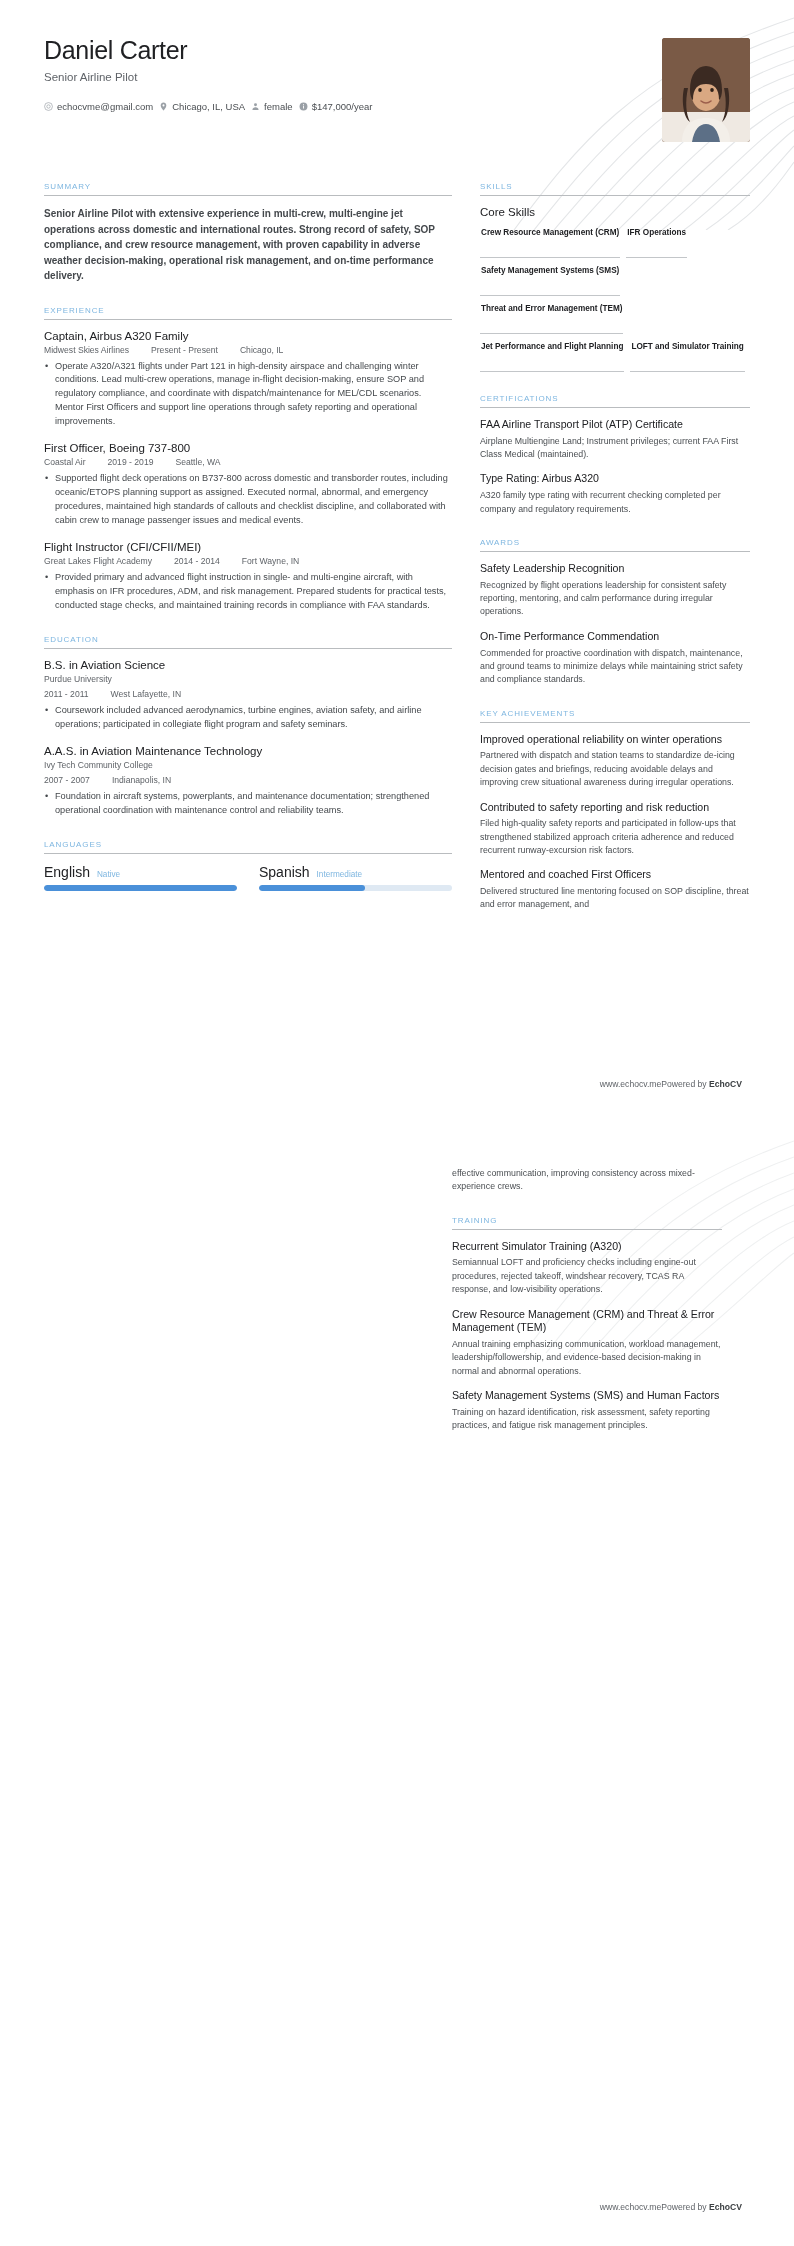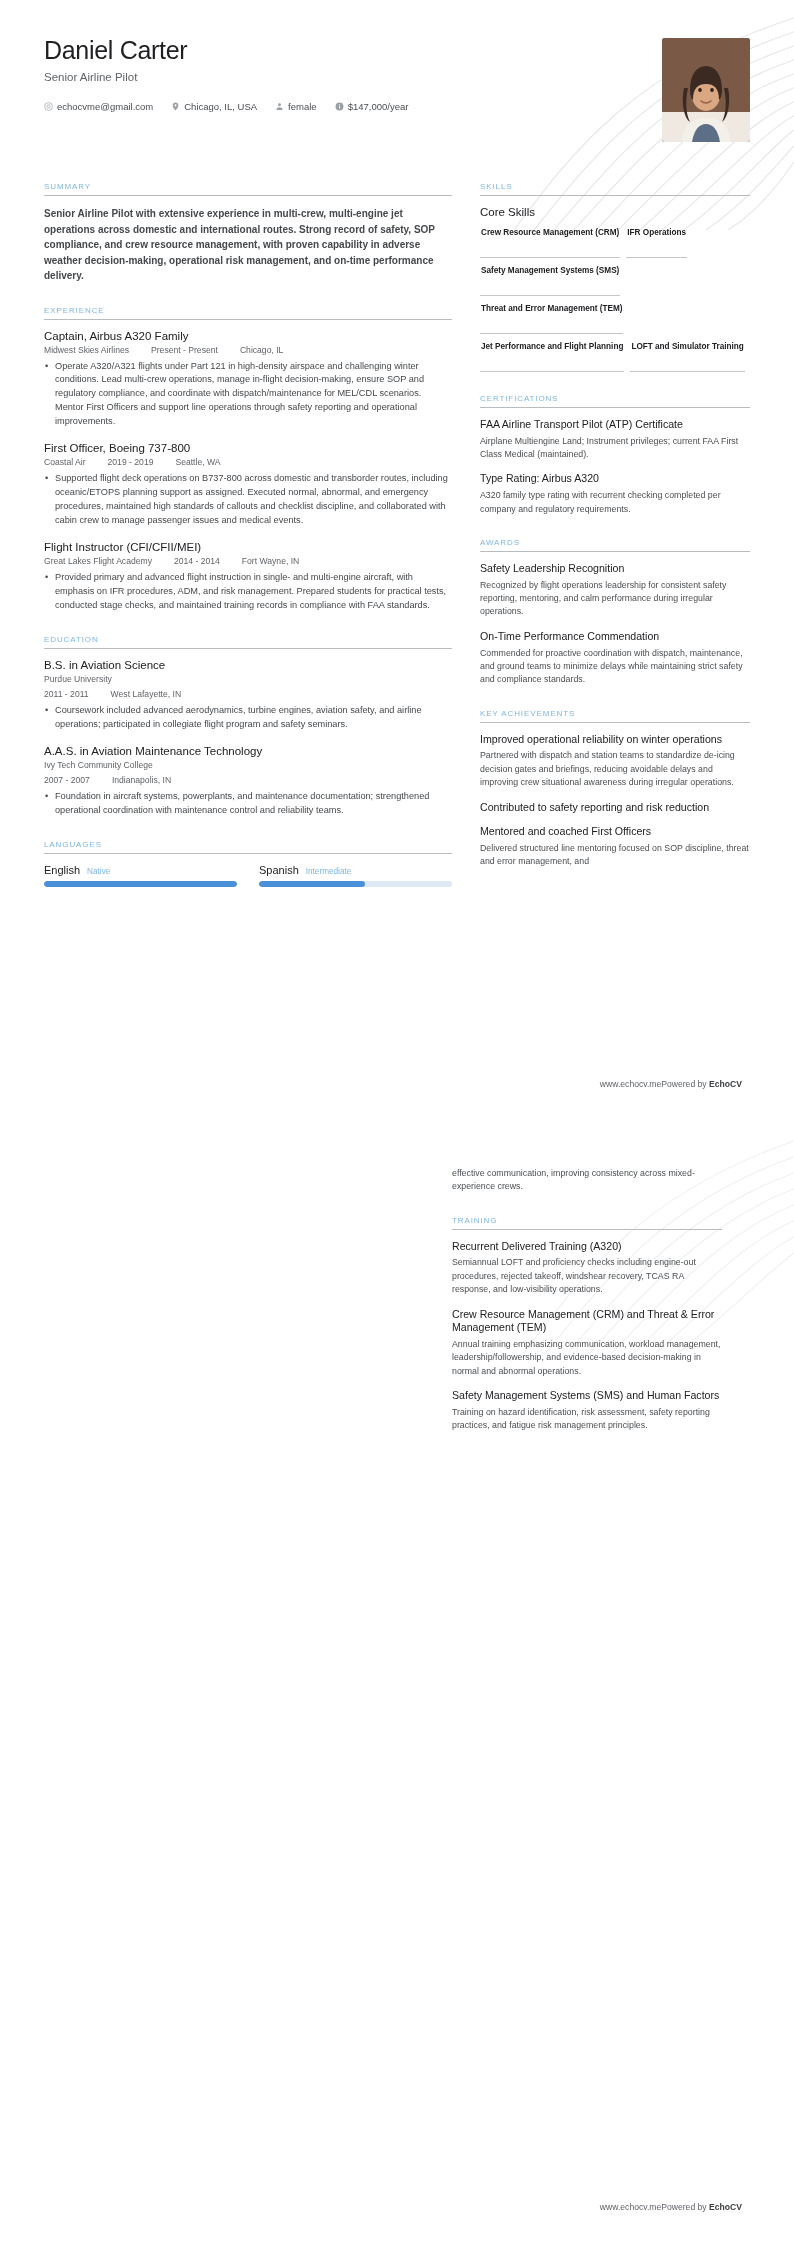--- a/index.html
+++ b/index.html
@@ -41,21 +41,21 @@
   .job-title {
     font-size: 11.5px;
     color: #5f6368;
     margin-bottom: 18px;
     font-weight: 400;
   }
   .contact-row {
     display: flex;
     align-items: center;
     flex-wrap: wrap;
-    gap: 18px;
+    gap: 6px;
     font-size: 9.5px;
     color: #4a4e52;
   }
   .contact-item { display: flex; align-items: center; gap: 4px; }
   .contact-item svg { flex: none; }
   .photo {
     position: absolute;
     top: 2px; right: 0;
     width: 88px; height: 104px;
     border-radius: 3px;
@@ -159,21 +159,21 @@
 
   
   .lang-wrap { display: flex; gap: 22px; }
   .lang { flex: 1; }
   .lang-row {
     display: flex;
     align-items: baseline;
     gap: 7px;
     margin-bottom: 5px;
   }
-  .lang-name { font-size: 11px; color: #202124; }
+  .lang-name { font-size: 14px; color: #202124; }
   .lang-level { font-size: 8.2px; color: #7eb6e0; }
   .bar {
     height: 6px;
     border-radius: 3px;
     background: #dfe9f3;
     overflow: hidden;
   }
   .bar-fill { height: 100%; background: #4a90d9; border-radius: 3px; }
 
   
@@ -422,20 +422,21 @@
 
         <div class="section">
           <div class="sec-head">KEY ACHIEVEMENTS</div>
           <div class="sec-rule"></div>
           <div class="rblock">
             <div class="rblock-title">Improved operational reliability on winter operations</div>
             <div class="rblock-text">Partnered with dispatch and station teams to standardize de-icing decision gates and briefings, reducing avoidable delays and improving crew situational awareness during irregular operations.</div>
           </div>
           <div class="rblock">
             <div class="rblock-title">Contributed to safety reporting and risk reduction</div>
+            <div class="rblock-text">Filed high-quality safety reports and participated in follow-ups that strengthened stabilized approach criteria adherence and reduced recurrent runway-excursion risk factors.</div>
           </div>
           <div class="rblock">
             <div class="rblock-title">Mentored and coached First Officers</div>
             <div class="rblock-text">Delivered structured line mentoring focused on SOP discipline, threat and error management, and</div>
           </div>
         </div>
 
       </div>
     </div>
   </div>
@@ -468,21 +469,21 @@
       <div class="col-right">
 
         <div class="section">
           <div class="rblock-text">effective communication, improving consistency across mixed-experience crews.</div>
         </div>
 
         <div class="section">
           <div class="sec-head">TRAINING</div>
           <div class="sec-rule"></div>
           <div class="rblock">
-            <div class="rblock-title">Recurrent Delivered Training (A320)</div>
+            <div class="rblock-title">Recurrent Simulator Training (A320)</div>
             <div class="rblock-text">Semiannual LOFT and proficiency checks including engine-out procedures, rejected takeoff, windshear recovery, TCAS RA response, and low-visibility operations.</div>
           </div>
           <div class="rblock">
             <div class="rblock-title">Crew Resource Management (CRM) and Threat &amp; Error Management (TEM)</div>
             <div class="rblock-text">Annual training emphasizing communication, workload management, leadership/followership, and evidence-based decision-making in normal and abnormal operations.</div>
           </div>
           <div class="rblock">
             <div class="rblock-title">Safety Management Systems (SMS) and Human Factors</div>
             <div class="rblock-text">Training on hazard identification, risk assessment, safety reporting practices, and fatigue risk management principles.</div>
           </div>

